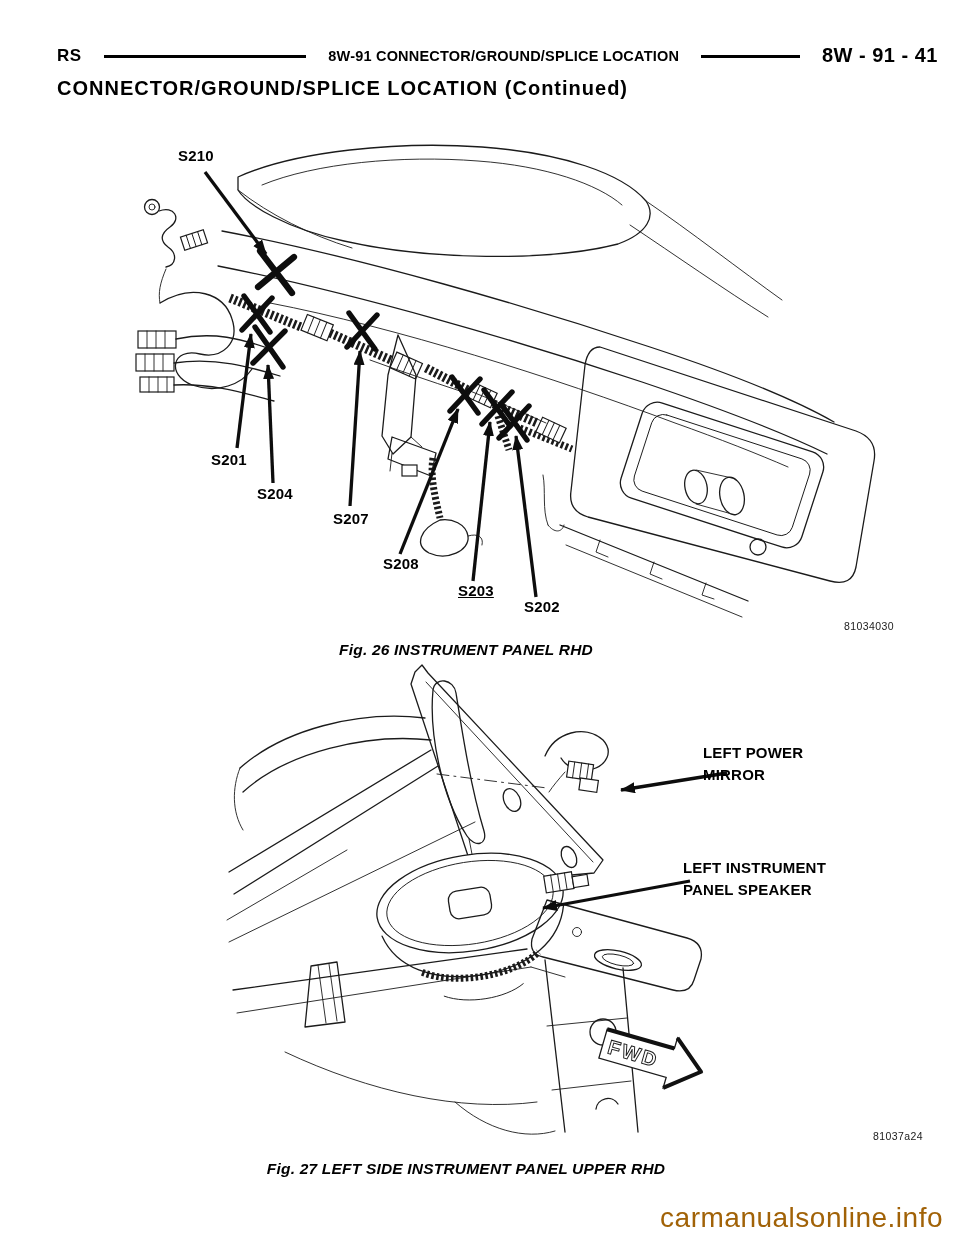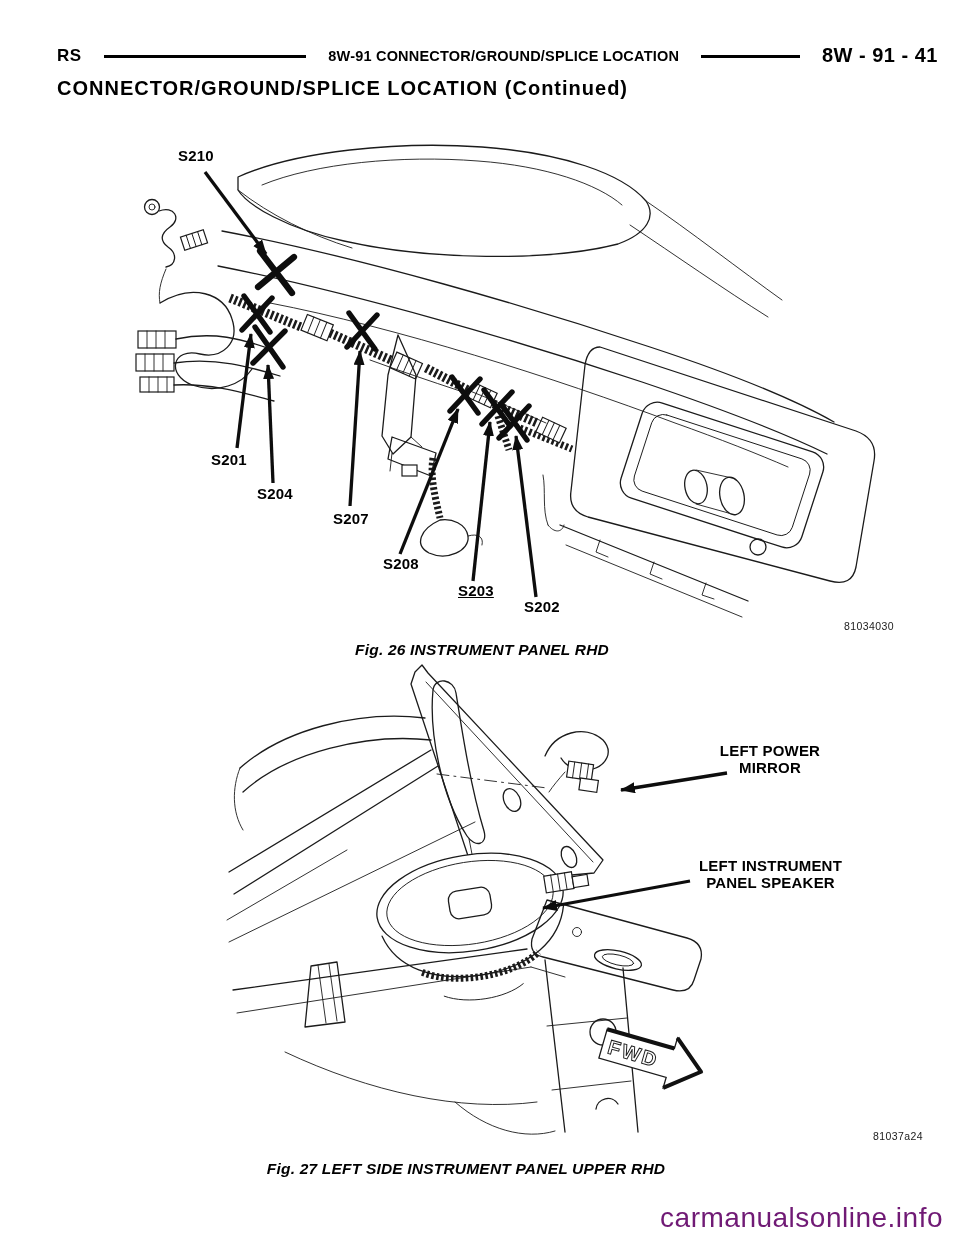--- a/index.html
+++ b/index.html
@@ -12,25 +12,25 @@
   .hdr .rule{height:3px;background:#000;margin-top:2px;}
   .rule.r1{flex:2.05;}
   .rule.r2{flex:1;}
   .hdr .ttl{font-size:14.5px;white-space:nowrap;letter-spacing:.2px;}
   .hdr .pref{font-size:20px;white-space:nowrap;letter-spacing:.5px;}
   .sub{position:absolute;left:57px;top:77px;font-weight:bold;font-size:20px;letter-spacing:1px;}
 
   
   .fig-svg{position:absolute;}
   .callout{position:absolute;font-weight:bold;font-size:15px;letter-spacing:.2px;white-space:nowrap;}
-  .callout.wide{white-space:normal;text-align:center;line-height:17px;}
+  .callout.wide{white-space:normal;text-align:left;line-height:22px;}
   .figcode{position:absolute;font-size:10.5px;color:#1a1a1a;letter-spacing:.4px;}
   .caption{position:absolute;left:0;width:932px;text-align:center;font-weight:bold;font-style:italic;
            font-size:15.5px;letter-spacing:.2px;}
-  .watermark{position:absolute;right:17px;top:1202px;font-size:28px;color:#701a75;letter-spacing:.5px;}
+  .watermark{position:absolute;right:17px;top:1202px;font-size:28px;color:#a16207;letter-spacing:.5px;}
 
   
   .ln{fill:none;stroke:#1b1b1b;stroke-width:1.3;stroke-linecap:round;stroke-linejoin:round;}
   .ln2{fill:none;stroke:#1b1b1b;stroke-width:.9;stroke-linecap:round;stroke-linejoin:round;}
   .cor{fill:none;stroke:#1b1b1b;stroke-width:9;stroke-dasharray:2.6 2.3;}
   .cor2{fill:none;stroke:#1b1b1b;stroke-width:7;stroke-dasharray:2.6 2.3;}
   .blk{fill:#fff;stroke:#1b1b1b;stroke-width:1.2;}
   .wfill{fill:#fff;stroke:#1b1b1b;stroke-width:1.3;}
   .xmk{fill:none;stroke:#0d0d0d;stroke-width:5.4;stroke-linecap:round;}
   .xmk1{fill:none;stroke:#0d0d0d;stroke-width:6.2;stroke-linecap:round;}
@@ -160,21 +160,21 @@
   </svg>
 
   <div class="callout" style="left:178px;top:147px;">S210</div>
   <div class="callout" style="left:211px;top:451px;">S201</div>
   <div class="callout" style="left:257px;top:485px;">S204</div>
   <div class="callout" style="left:333px;top:510px;">S207</div>
   <div class="callout" style="left:383px;top:555px;">S208</div>
   <div class="callout" style="left:458px;top:582px;text-decoration:underline;">S203</div>
   <div class="callout" style="left:524px;top:598px;">S202</div>
   <div class="figcode" style="left:824px;top:620px;margin-left:20px;">81034030</div>
-  <div class="caption" style="top:641px;padding-left:16px;">Fig. 26 INSTRUMENT PANEL RHD</div>
+  <div class="caption" style="top:641px;">Fig. 26 INSTRUMENT PANEL RHD</div>
 
   <svg class="fig-svg" style="left:225px;top:660px;" width="515" height="505" viewBox="0 0 515 505">
     <defs>
       <marker id="ah27" markerUnits="userSpaceOnUse" markerWidth="16" markerHeight="12" refX="14" refY="5.5" orient="auto">
         <path d="M0,0 L15,5.5 L0,11 Z" fill="#0d0d0d"></path>
       </marker>
     </defs>
 
     <path class="ln" d="M15,108 C58,70 132,50 200,58"></path>
     <path class="ln" d="M18,132 C62,92 142,73 206,80"></path>

